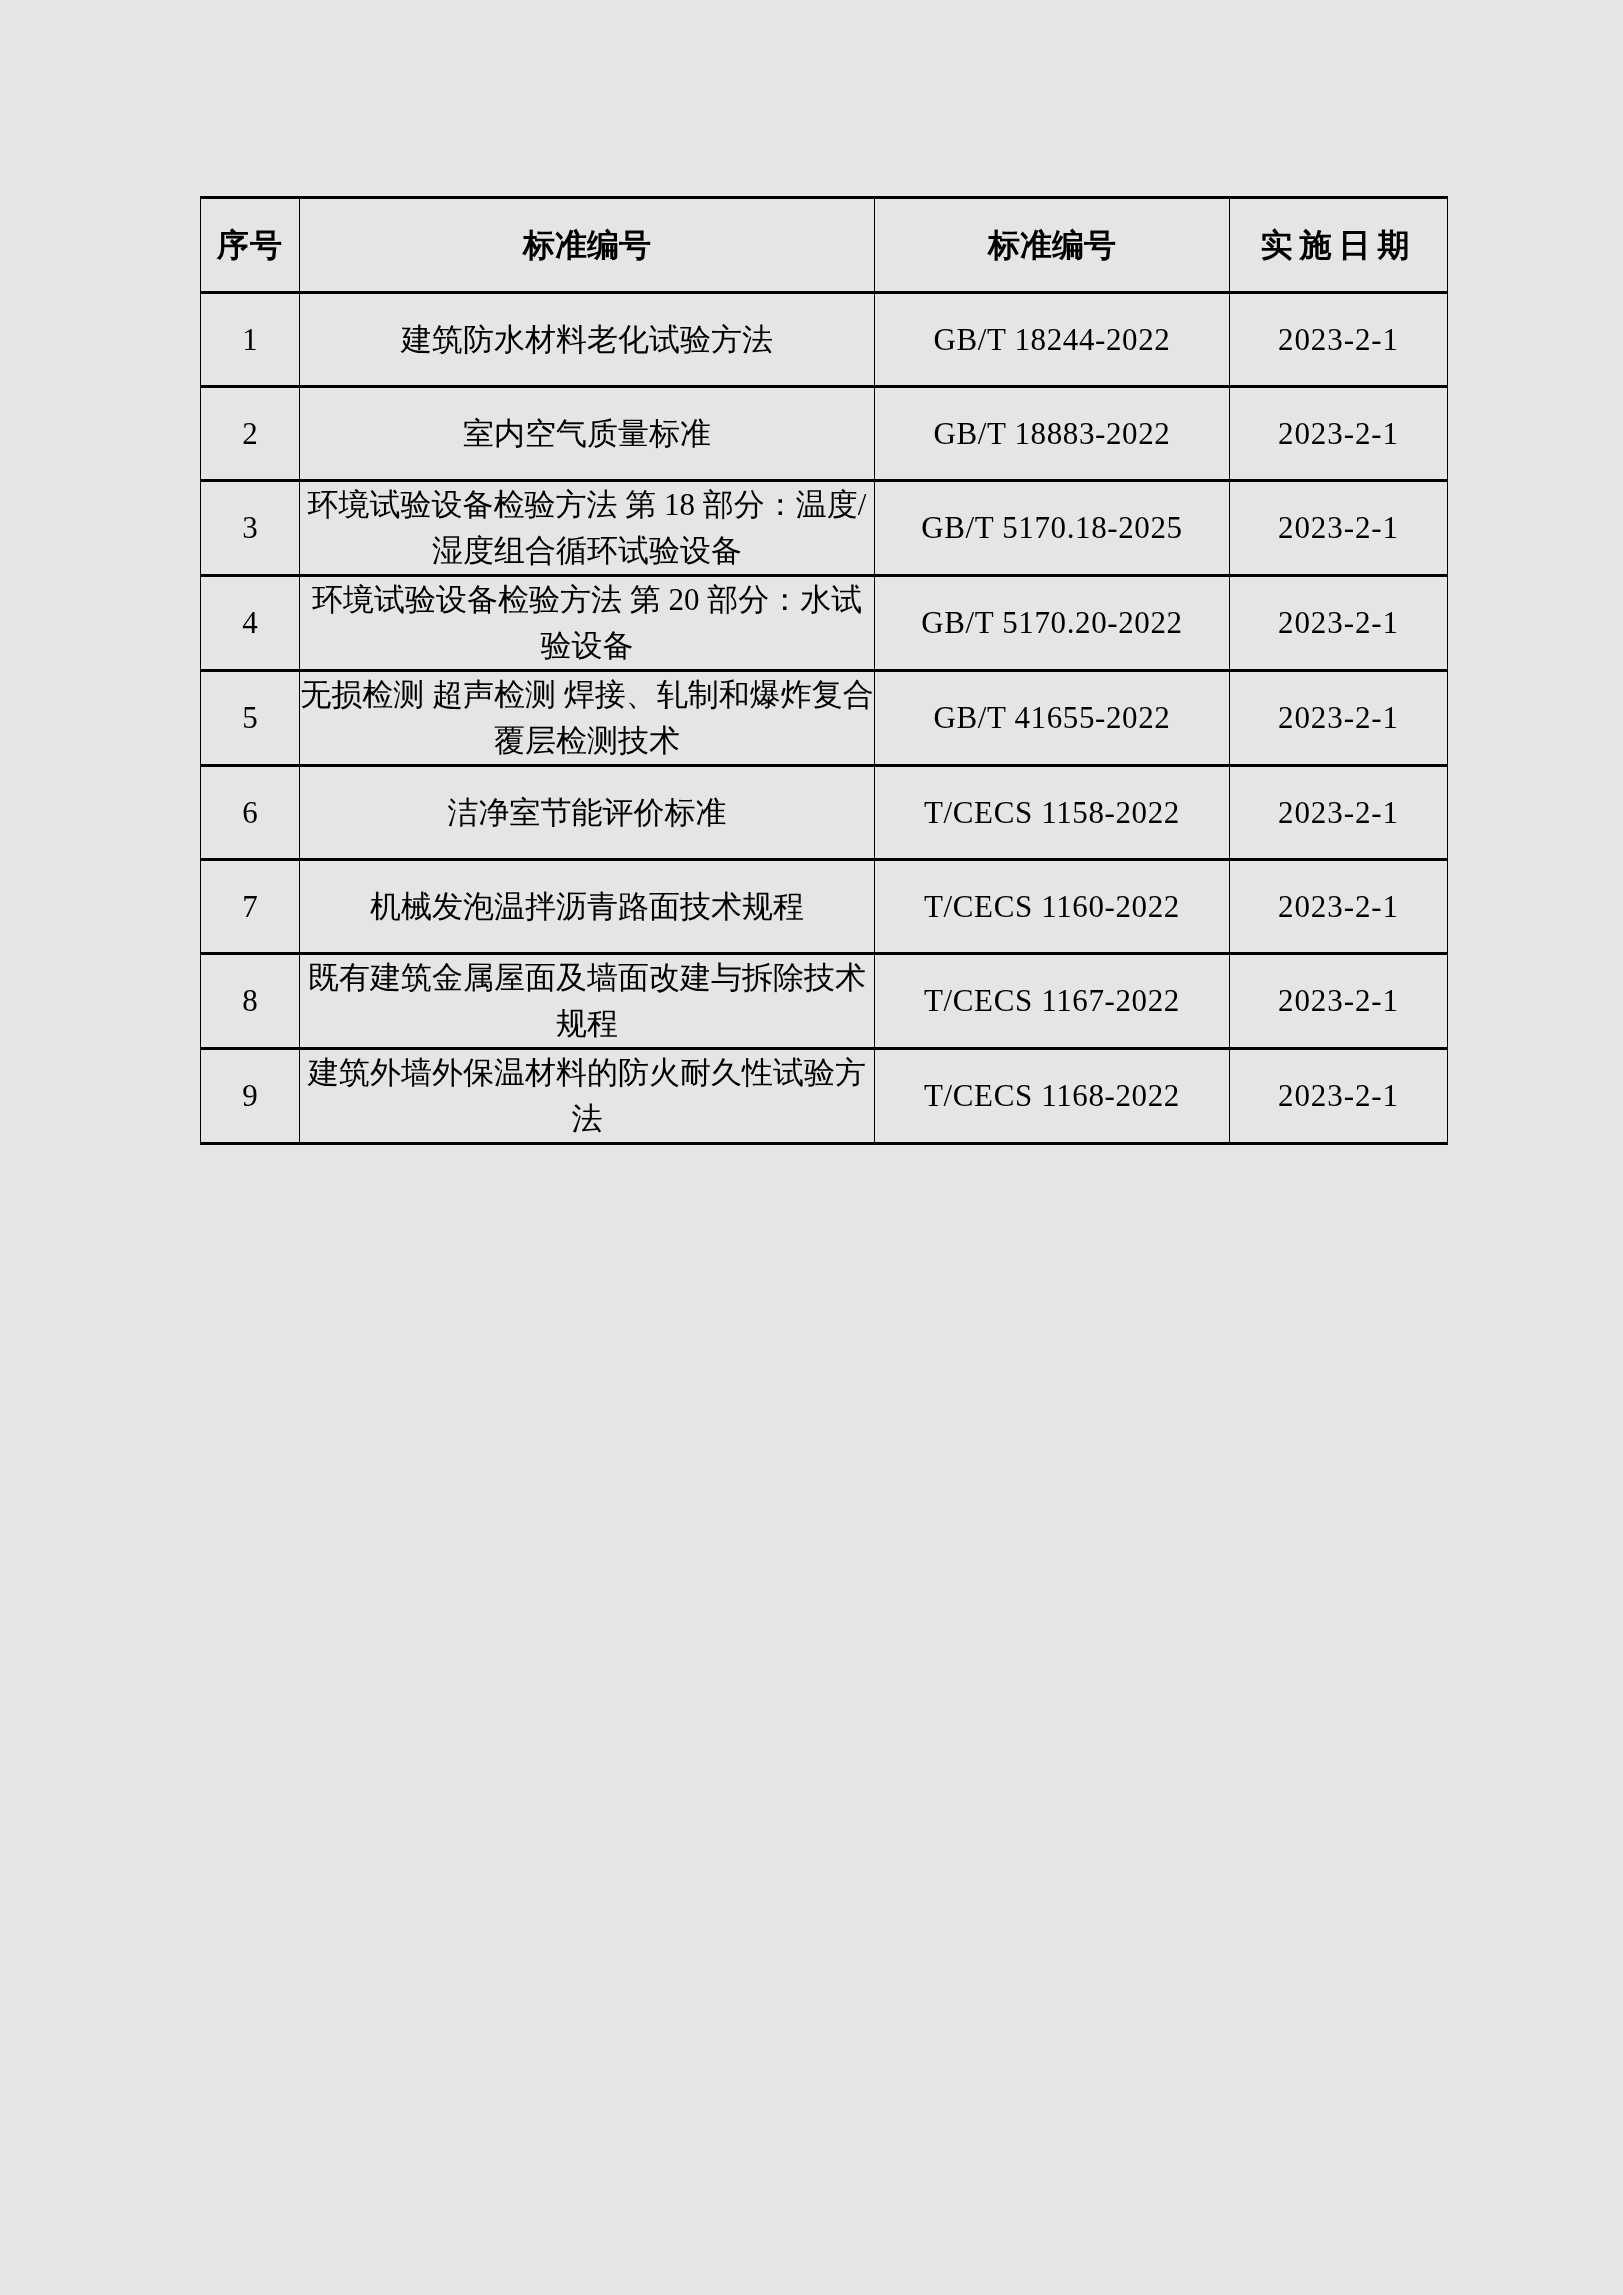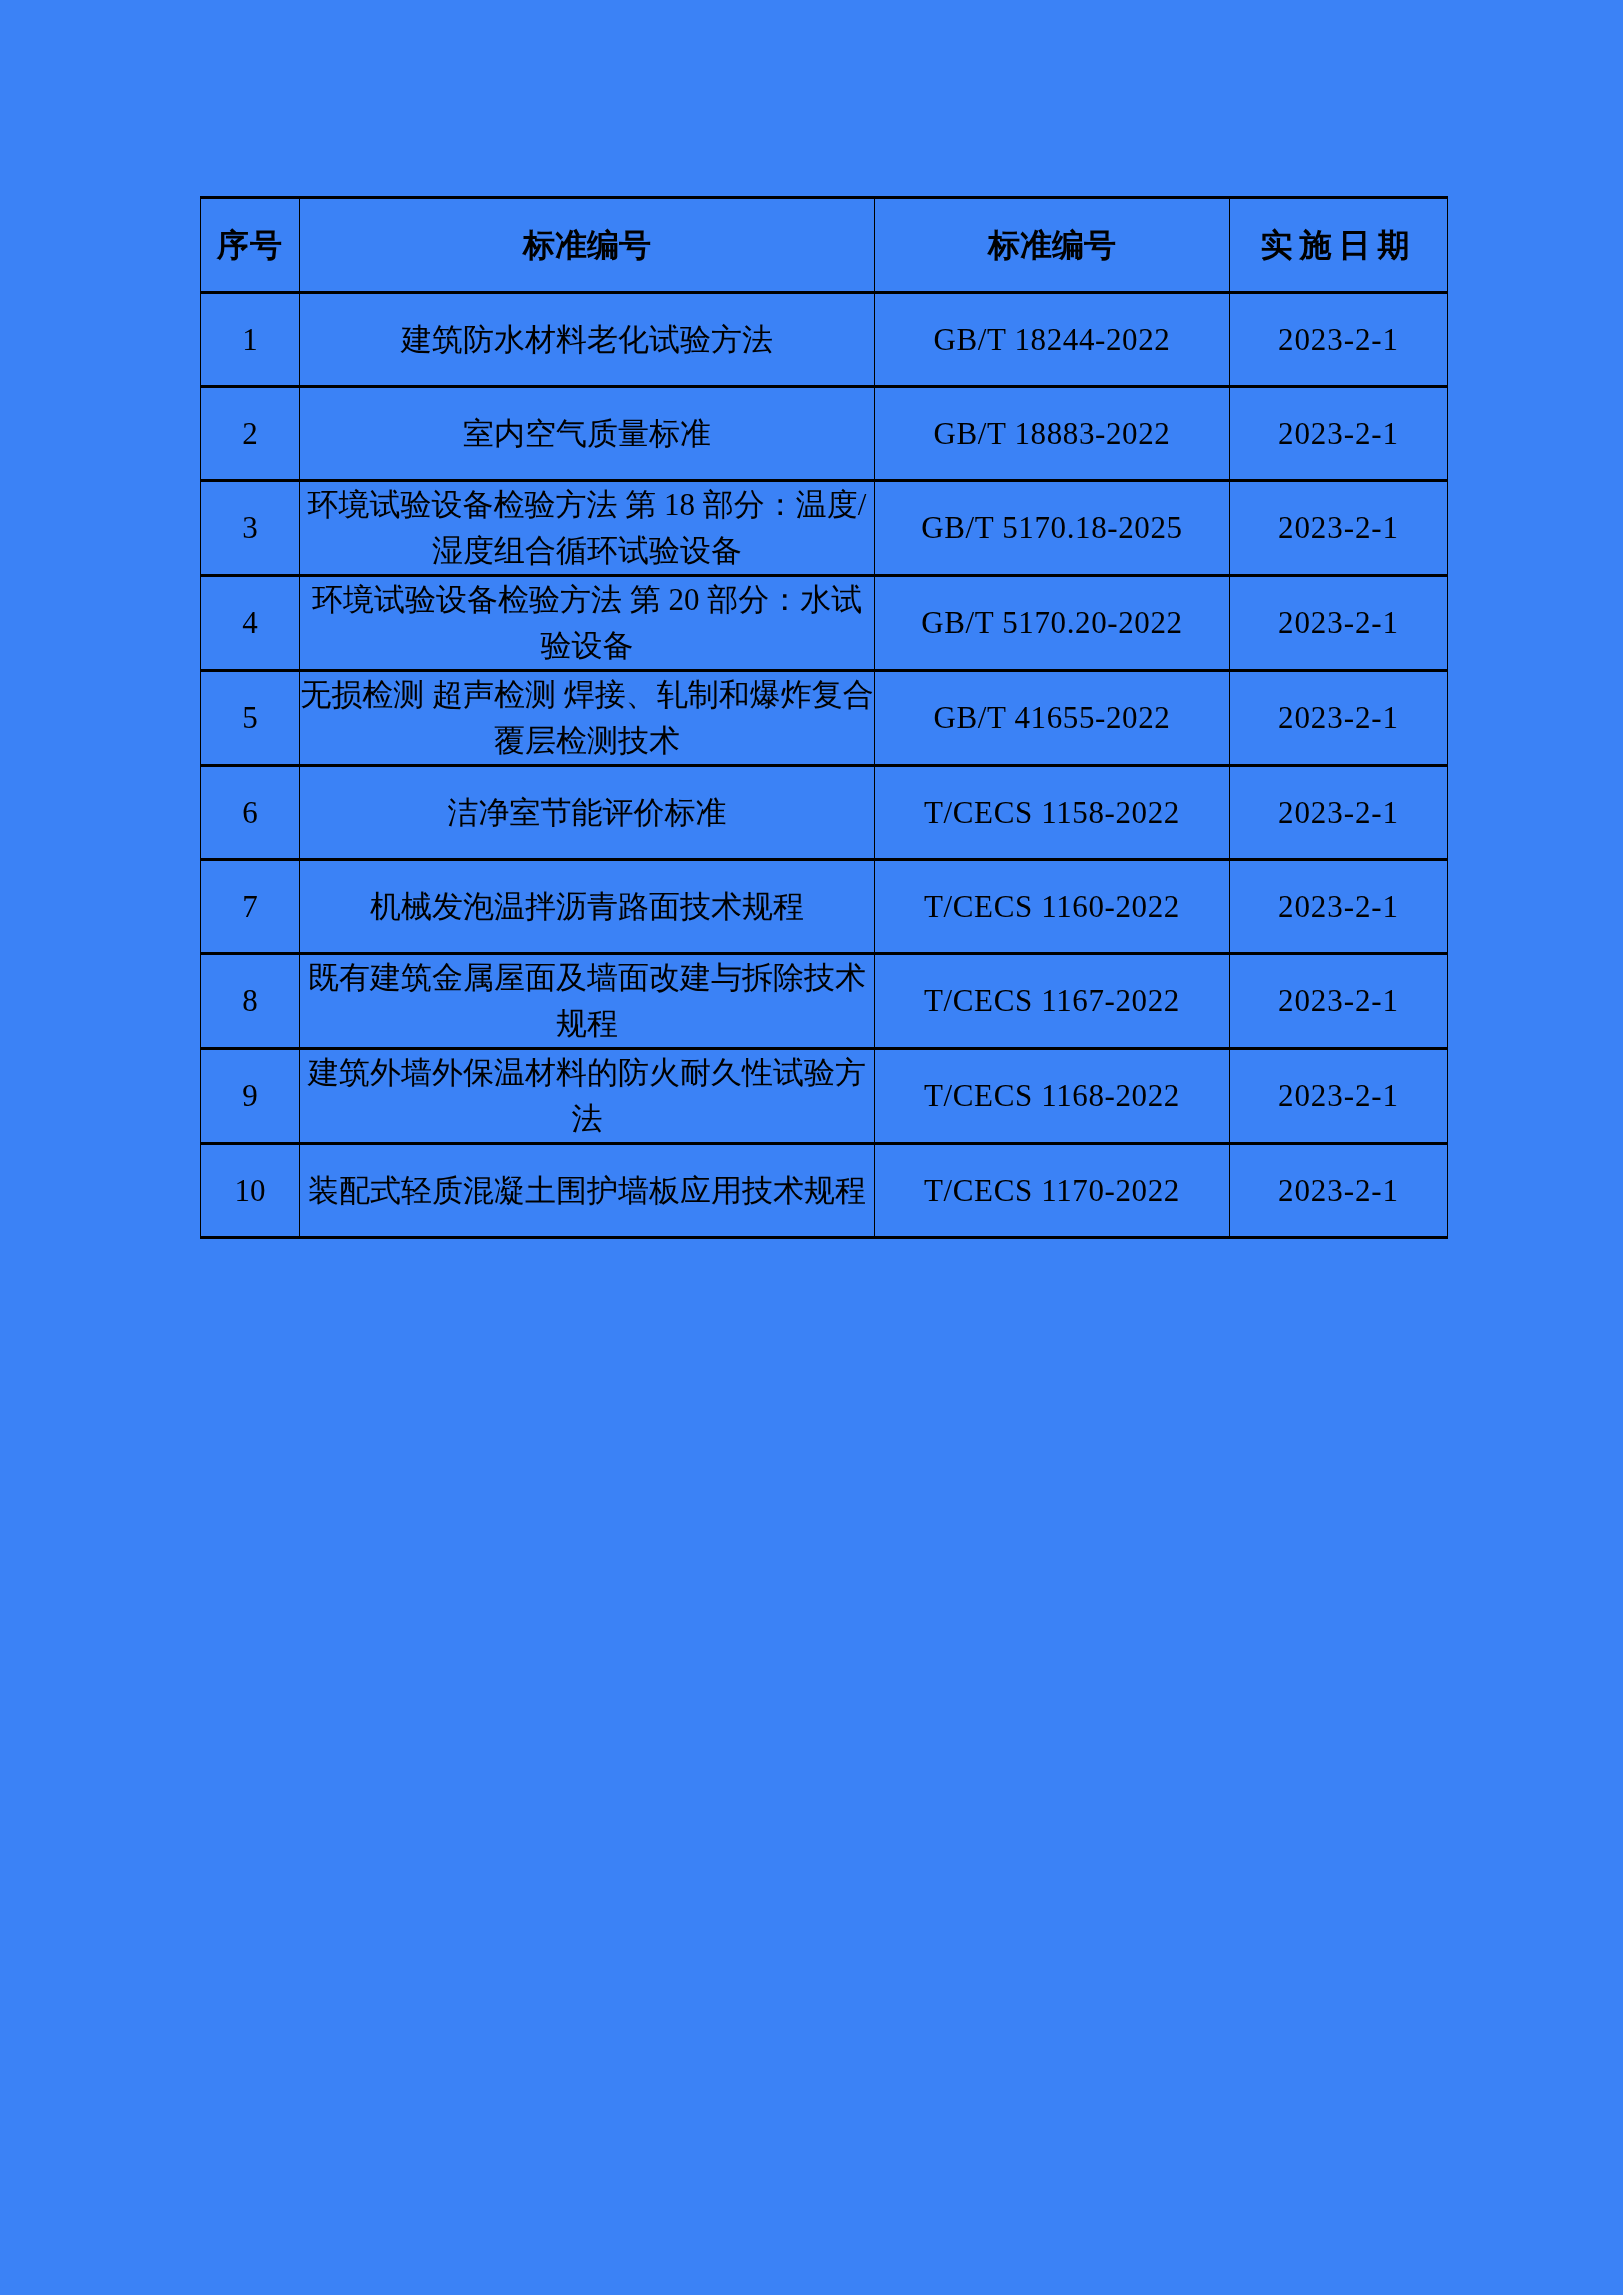--- a/index.html
+++ b/index.html
@@ -4,21 +4,21 @@
 <style>
   html, body {
     margin: 0;
     padding: 0;
     background: #ffffff;
   }
   .page {
     position: relative;
     width: 1623px;
     height: 2295px;
-    background: #3b82f6;
+    background: #e5e5e5;
     overflow: hidden;
     font-family: "Liberation Serif", "DejaVu Serif", serif;
     color: #000000;
   }
   table.standards {
     position: absolute;
     left: 200px;
     top: 196px;
     width: 1247px;
     border-collapse: collapse;
@@ -146,24 +146,18 @@
       <td class="cell-date">2023-2-1</td>
     </tr>
 
     <tr>
       <td class="cell-no">9</td>
       <td class="cell-name">建筑外墙外保温材料的防火耐久性试验方法</td>
       <td class="cell-code">T/CECS 1168-2022</td>
       <td class="cell-date">2023-2-1</td>
     </tr>
 
-    <tr>
-      <td class="cell-no">10</td>
-      <td class="cell-name">装配式轻质混凝土围护墙板应用技术规程</td>
-      <td class="cell-code">T/CECS 1170-2022</td>
-      <td class="cell-date">2023-2-1</td>
-    </tr>
 
   </tbody>
   </table>
 
 </div>
 
 
 </body></html>

